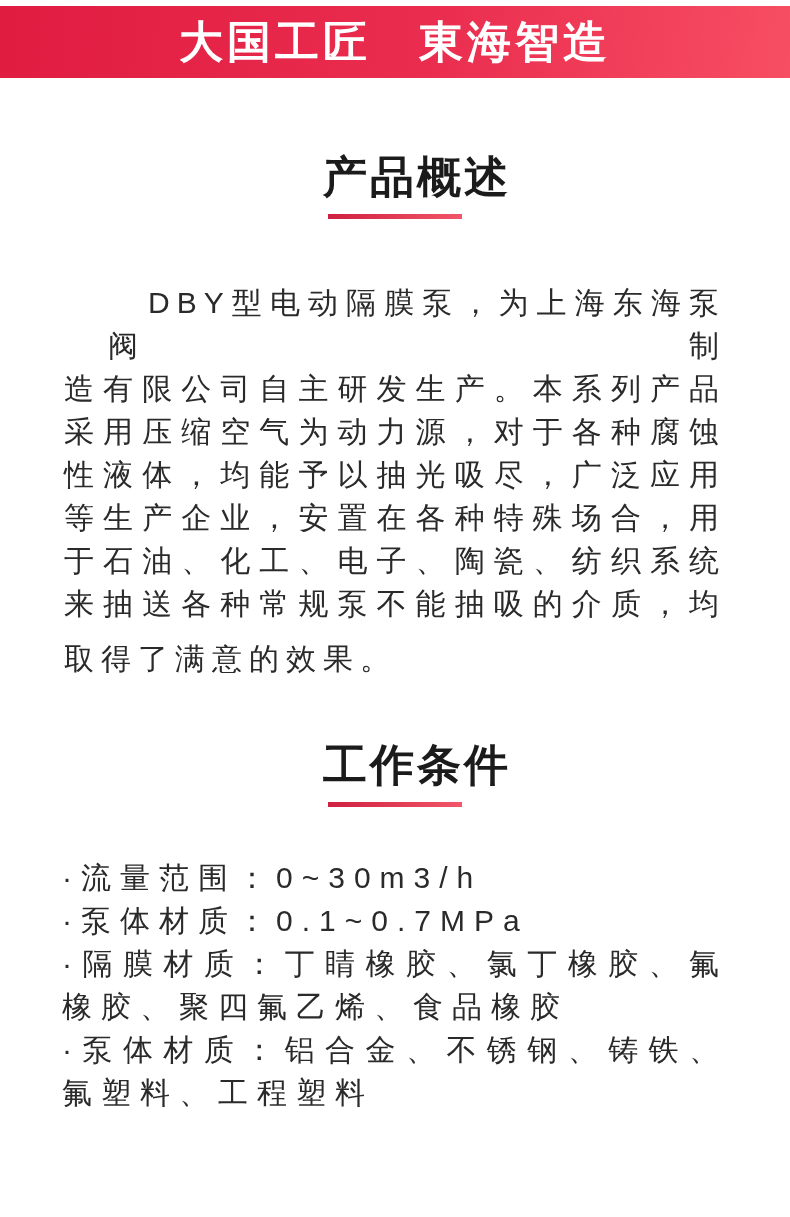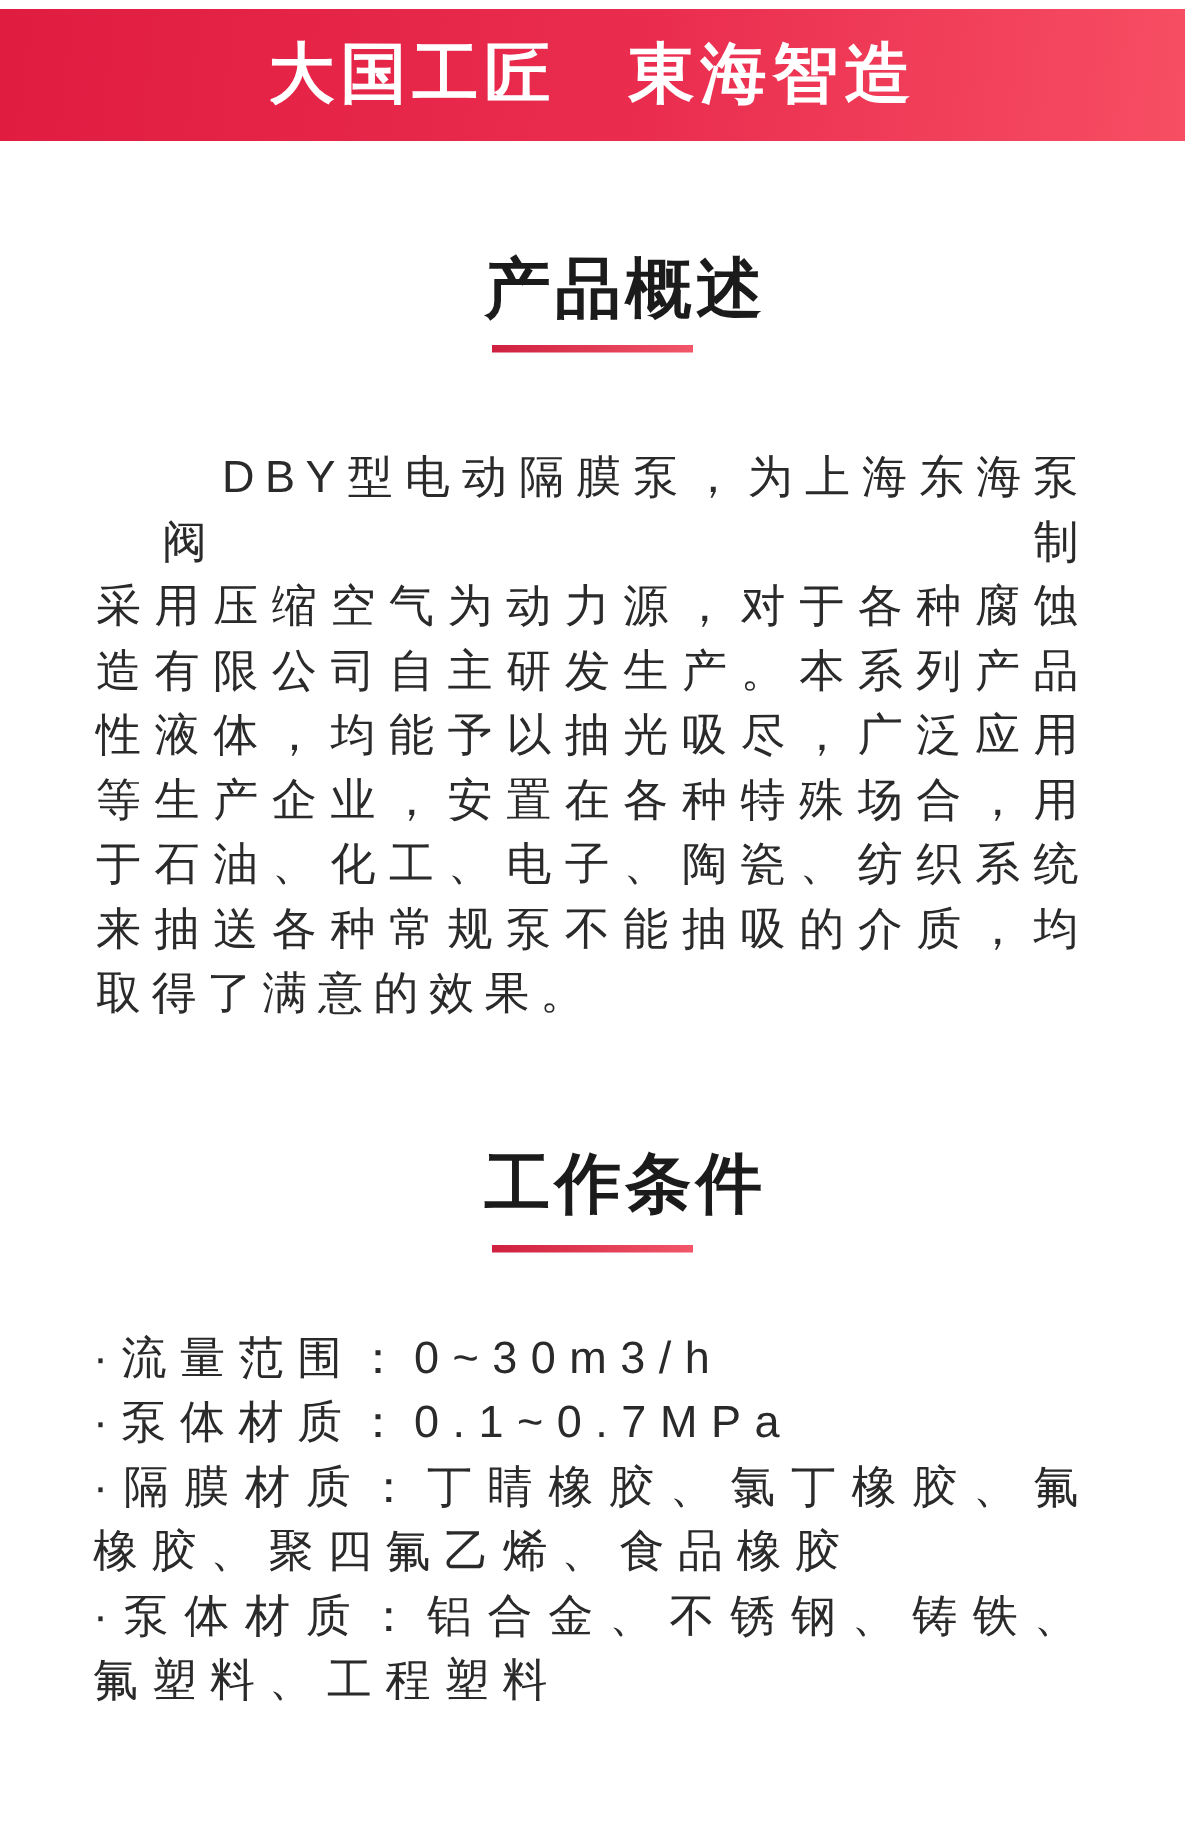--- a/index.html
+++ b/index.html
@@ -8,40 +8,40 @@
     width: 790px;
     height: 1217px;
     background: var(--page-bg, #ffffff);
     overflow: hidden;
     font-family: "Liberation Sans", "DejaVu Sans", sans-serif;
   }
 
   
   .banner {
     margin-top: 6px;
-    height: 88px;
+    height: 72px;
     width: 100%;
     background: linear-gradient(97deg, var(--banner-from, #e01c41) 0%, #ea2d4f 55%, var(--banner-to, #f74e63) 100%);
     display: flex;
     align-items: center;
     justify-content: center;
   }
   .banner-title {
     color: var(--banner-text, #ffffff);
     font-size: 44px;
     font-weight: bold;
     letter-spacing: 4px;
     white-space: pre;
     line-height: 1;
   }
 
   
   .section-heading { text-align: center; }
   .section-heading.first { margin-top: 76px; }
-  .section-heading.second { margin-top: 86px; font-family: Liberation Mono, monospace; }
+  .section-heading.second { margin-top: 62px; }
   .heading-text {
     margin: 0;
     font-size: 44px;
     line-height: 46px;
     font-weight: bold;
     letter-spacing: 3px;
     color: var(--heading-text, #1b1b1b);
     padding-left: 44px;
   }
   .heading-underline {
@@ -54,21 +54,21 @@
   
   .overview-paragraph {
     margin: 62px 64px 0 64px;
     font-size: 30px;
     line-height: 43px;
     letter-spacing: 7px;
     color: var(--body-text, #2a2a2a);
   }
   .para-line { text-align: justify; text-align-last: justify; }
   .para-line.first { text-indent: 40px; margin-left: 44px; }
-  .para-line.last { text-align-last: left; }
+  .para-line.last { text-align-last: left; margin-top: 12px; }
 
   
   .conditions-list {
     margin: 49px 62px 0 62px;
     font-size: 30px;
     line-height: 43px;
     letter-spacing: 9px;
     color: var(--body-text, #2a2a2a);
   }
   .cond-item { text-align: justify; }
@@ -83,22 +83,22 @@
     <div class="banner-title">大国工匠　東海智造</div>
   </div>
 
   <div class="section-heading first">
     <h2 class="heading-text">产品概述</h2>
     <div class="heading-underline"></div>
   </div>
 
   <div class="overview-paragraph">
     <div class="para-line first">DBY型电动隔膜泵，为上海东海泵阀制</div>
+    <div class="para-line">造有限公司自主研发生产。本系列产品</div>
     <div class="para-line">采用压缩空气为动力源，对于各种腐蚀</div>
-    <div class="para-line">造有限公司自主研发生产。本系列产品</div>
     <div class="para-line">性液体，均能予以抽光吸尽，广泛应用</div>
     <div class="para-line">等生产企业，安置在各种特殊场合，用</div>
     <div class="para-line">于石油、化工、电子、陶瓷、纺织系统</div>
     <div class="para-line">来抽送各种常规泵不能抽吸的介质，均</div>
     <div class="para-line last">取得了满意的效果。</div>
   </div>
 
   <div class="section-heading second">
     <h2 class="heading-text">工作条件</h2>
     <div class="heading-underline"></div>

